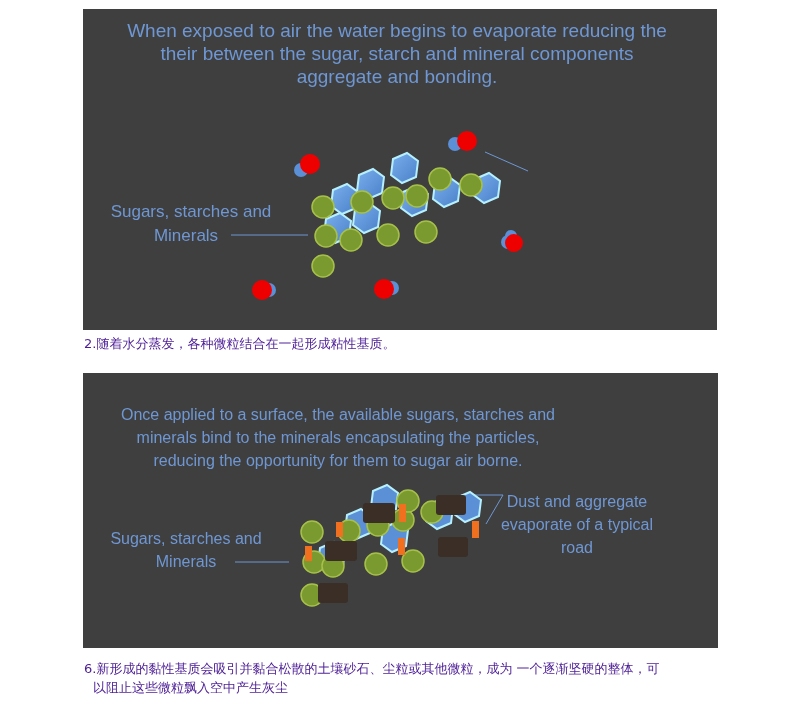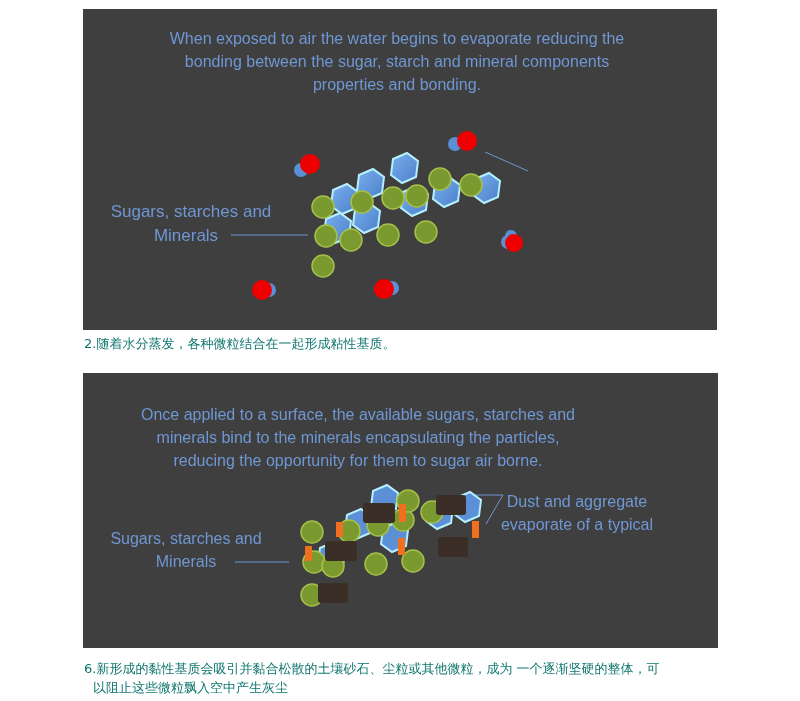--- a/index.html
+++ b/index.html
@@ -1,31 +1,31 @@
 <!DOCTYPE html>
 <html><head>
 <meta charset="utf-8">
 <style>
   html,body{margin:0;padding:0;background:#fff;}
   body{width:800px;height:701px;position:relative;overflow:hidden;font-family:"DejaVu Sans","Liberation Sans",sans-serif;}
   .panel{position:absolute;background:#3f3f3f;}
   #p1{left:83px;top:9px;width:634px;height:321px;}
   #p2{left:83px;top:373px;width:635px;height:275px;}
   .txt{position:absolute;color:#6f97d3;text-align:center;font-family:"Liberation Sans","DejaVu Sans",sans-serif;}
-  .caption{position:absolute;color:#0f766e;font-size:13px;line-height:19px;font-family:"DejaVu Sans",sans-serif;}
+  .caption{position:absolute;color:#4c1d95;font-size:13px;line-height:19px;font-family:"DejaVu Sans",sans-serif;}
   svg{position:absolute;left:0;top:0;}
 </style>
 </head>
 <body>
 
 <div class="panel" id="p1">
-  <div class="txt" style="left:0;top:18px;width:628px;font-size:16px;line-height:23px;">
+  <div class="txt" style="left:0;top:10px;width:628px;font-size:19px;line-height:23px;">
     <div>When exposed to air the water begins to evaporate reducing the</div>
-    <div>bonding between the sugar, starch and mineral components</div>
-    <div>properties and bonding.</div>
+    <div>their between the sugar, starch and mineral components</div>
+    <div>aggregate and bonding.</div>
   </div>
   <div class="txt" style="left:8px;top:191px;width:200px;font-size:17px;line-height:24px;">
     <div>Sugars, starches and</div>
     <div style="padding-right:10px">Minerals</div>
   </div>
   <svg width="634" height="321">
     <defs>
       <linearGradient id="hx" x1="0" y1="0" x2="1" y2="1">
           <stop offset="0" stop-color="#7ab0ee"></stop>
           <stop offset="1" stop-color="#4a7fc8"></stop>
@@ -68,32 +68,33 @@
         <circle cx="179" cy="281" r="10" fill="#ee0000"></circle>
       <circle cx="309" cy="279" r="7" fill="#5b8fd6"></circle>
         <circle cx="301" cy="280" r="10" fill="#ee0000"></circle>
     </g>
   </svg>
 </div>
 
 <div class="caption" style="left:84px;top:334px;">2.随着水分蒸发，各种微粒结合在一起形成粘性基质。</div>
 
 <div class="panel" id="p2">
-  <div class="txt" style="left:0;top:30px;width:510px;font-size:16px;line-height:23px;margin-left:20px;">
+  <div class="txt" style="left:0;top:30px;width:510px;font-size:16px;line-height:23px;">
     <div>Once applied to a surface, the available sugars, starches and</div>
     <div>minerals bind to the minerals encapsulating the particles,</div>
     <div>reducing the opportunity for them to sugar air borne.</div>
   </div>
   <div class="txt" style="left:18px;top:154px;width:170px;font-size:16px;line-height:23px;">
     <div>Sugars, starches and</div>
     <div>Minerals</div>
   </div>
   <div class="txt" style="left:404px;top:117px;width:180px;font-size:16px;line-height:23px;">
     <div>Dust  and aggregate</div>
     <div>evaporate of a typical</div>
+    <div>road</div>
   </div>
   <svg width="635" height="275">
     <line x1="152" y1="189" x2="206" y2="189" stroke="#6f97d3" stroke-width="1"></line>
     <polyline points="378,122 420,122 403,151" fill="none" stroke="#6f97d3" stroke-width="1"></polyline>
     <g fill="#5b8fd6" stroke="#b6f0ff" stroke-width="2">
       <polygon points="237,175 251,169 262,177 260,193 246,199 235,191"></polygon>
       <polygon points="264,142 278,136 289,144 287,160 273,166 262,158"></polygon>
       <polygon points="290,118 304,112 315,120 313,136 299,142 288,134"></polygon>
       <polygon points="300,155 314,149 325,157 323,173 309,179 298,171"></polygon>
       <polygon points="345,132 359,126 370,134 368,150 354,156 343,148"></polygon>

